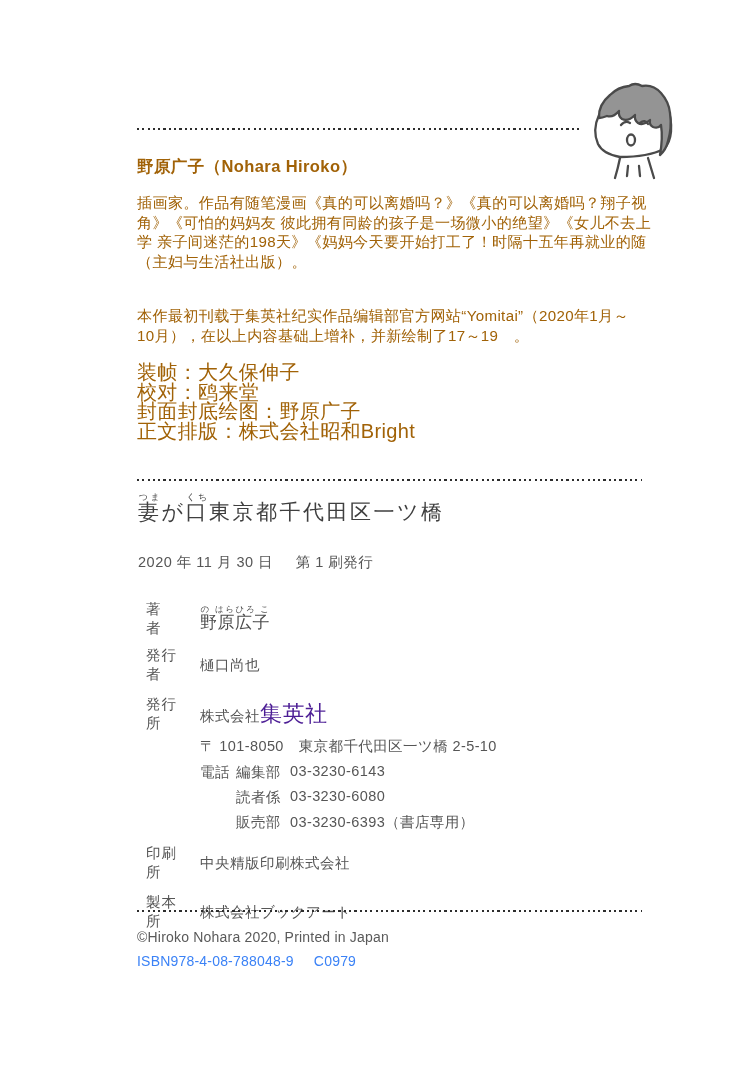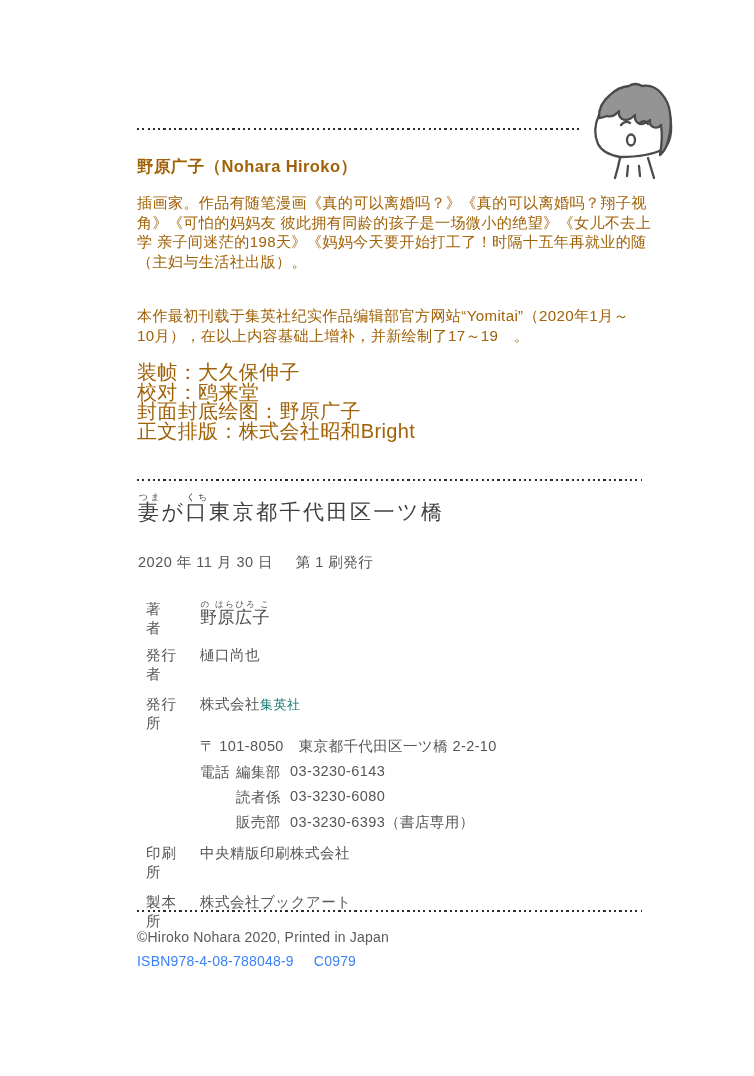--- a/index.html
+++ b/index.html
@@ -35,28 +35,28 @@
   .jp{color:#565656;}
   .jp-title{
     position:absolute;left:138px;top:492px;
     font-size:21px;color:#3f3f3f;letter-spacing:2.5px;white-space:nowrap;
   }
   .jp-title rt{font-size:9px;letter-spacing:1px;color:#4a4a4a;}
   .edition{position:absolute;left:138px;top:553px;font-size:14.5px;letter-spacing:.5px;}
   .edition span{margin-right:18px;}
 
   .colophon{position:absolute;left:146px;top:600px;font-size:14.5px;}
-  .crow{display:flex;align-items:flex-start;margin-bottom:11px;}
+  .crow{display:flex;align-items:center;margin-bottom:11px;}
   .crow .lbl{width:46px;flex:0 0 46px;letter-spacing:1px;}
   .crow .val{margin-left:8px;letter-spacing:.5px;}
   .row-author{margin-bottom:8px;}
   .row-author .val{font-size:17px;color:#4c4c4c;}
   .row-author rt{font-size:8.5px;letter-spacing:.5px;}
   .row-house{margin-bottom:4px;}
-  .house-big{font-size:13px;color:#0f766e;}
+  .house-big{font-size:22px;color:#4c1d95;}
   .subblock{margin-left:54px;margin-bottom:6px;}
   .addr{letter-spacing:.4px;margin-bottom:7px;}
   .phone-row{display:flex;margin-bottom:6px;letter-spacing:.4px;}
   .phone-row .ph-lbl{width:36px;flex:0 0 36px;}
   .phone-row .ph-dept{width:54px;flex:0 0 54px;}
   .row-printer{margin-top:12px;}
   .row-binder{margin-top:2px;}
 
   .footer-copyright{position:absolute;left:137px;top:929px;font-size:14px;color:#5a5a5a;letter-spacing:.2px;}
   .footer-isbn{position:absolute;left:137px;top:953px;font-size:14px;color:#3b82f6;letter-spacing:.2px;}
@@ -133,21 +133,21 @@
       <span class="lbl">発行者</span>
       <span class="val">樋口尚也</span>
     </div>
 
     <div class="crow row-house">
       <span class="lbl">発行所</span>
       <span class="val"><span>株式会社</span><span class="house-big">集英社</span></span>
     </div>
 
     <div class="subblock">
-      <div class="addr">〒 101-8050　東京都千代田区一ツ橋 2-2-10</div>
+      <div class="addr">〒 101-8050　東京都千代田区一ツ橋 2-5-10</div>
       <div class="phone-row">
         <span class="ph-lbl">電話</span>
         <span class="ph-dept">編集部</span>
         <span>03-3230-6143</span>
       </div>
       <div class="phone-row">
         <span class="ph-lbl"></span>
         <span class="ph-dept">読者係</span>
         <span>03-3230-6080</span>
       </div>

